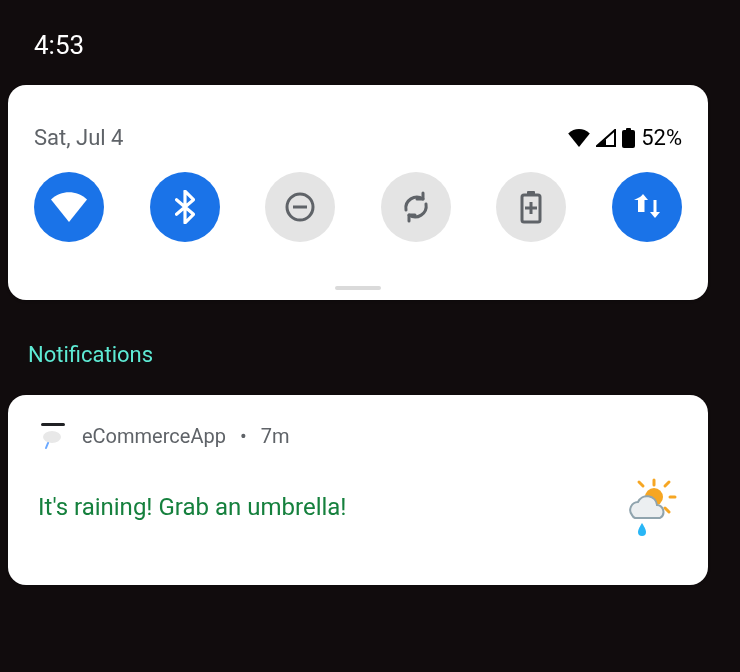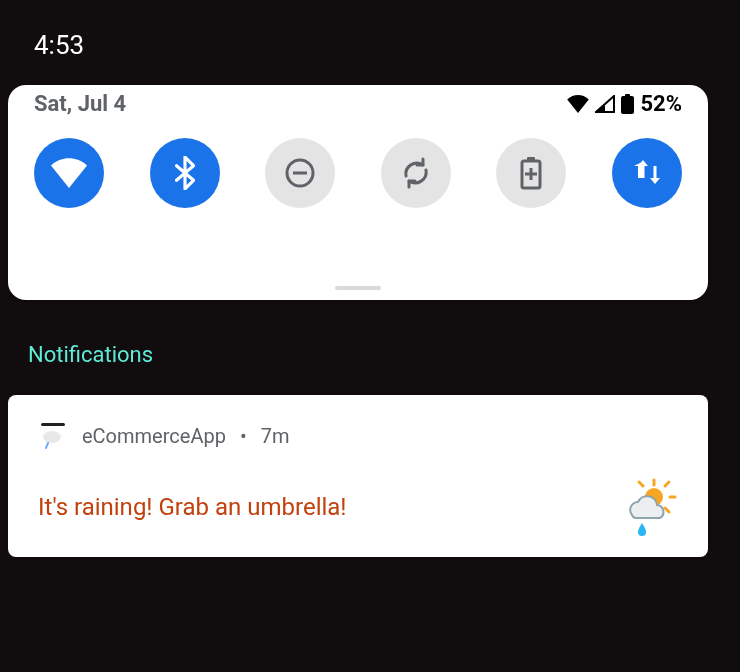--- a/index.html
+++ b/index.html
@@ -35,22 +35,21 @@
     background: #ffffff;
     border-radius: 18px;
     box-shadow: 0 1px 3px rgba(0,0,0,0.2);
     height: 215px;
     box-sizing: border-box;
   }
   .qs-header {
     display: flex;
     align-items: center;
     justify-content: space-between;
-    padding: 6px 26px 0 26px;
-    font-weight: bold;
+    padding: 40px 26px 0 26px;
   }
   .qs-date {
     color: #5f6368;
     font-size: 22px;
   }
   .qs-status {
     display: flex;
     align-items: center;
     gap: 6px;
     color: #000;
@@ -90,23 +89,23 @@
     top: 342px;
     color: #5eead4;
     font-size: 22px;
   }
   .notif-card {
     position: absolute;
     left: 8px;
     right: 8px;
     top: 395px;
     background: #fff;
-    border-radius: 8px;
+    border-radius: 18px;
     box-shadow: 0 1px 3px rgba(0,0,0,0.2);
-    padding: 26px 30px 20px 30px;
+    padding: 26px 30px 48px 30px;
     box-sizing: border-box;
   }
   .notif-head {
     display: flex;
     align-items: center;
     gap: 14px;
     color: #5f6368;
     font-size: 20px;
   }
   .notif-app-icon {
@@ -117,21 +116,21 @@
     justify-content: center;
   }
   .notif-body {
     margin-top: 26px;
     display: flex;
     align-items: center;
     justify-content: space-between;
     gap: 20px;
   }
   .notif-text {
-    color: #c2410c;
+    color: #15803d;
     font-size: 24px;
   }
   .notif-large-icon {
     width: 60px;
     height: 60px;
     display: inline-flex;
     align-items: center;
     justify-content: center;
   }
   .bullet { color: #5f6368; }

